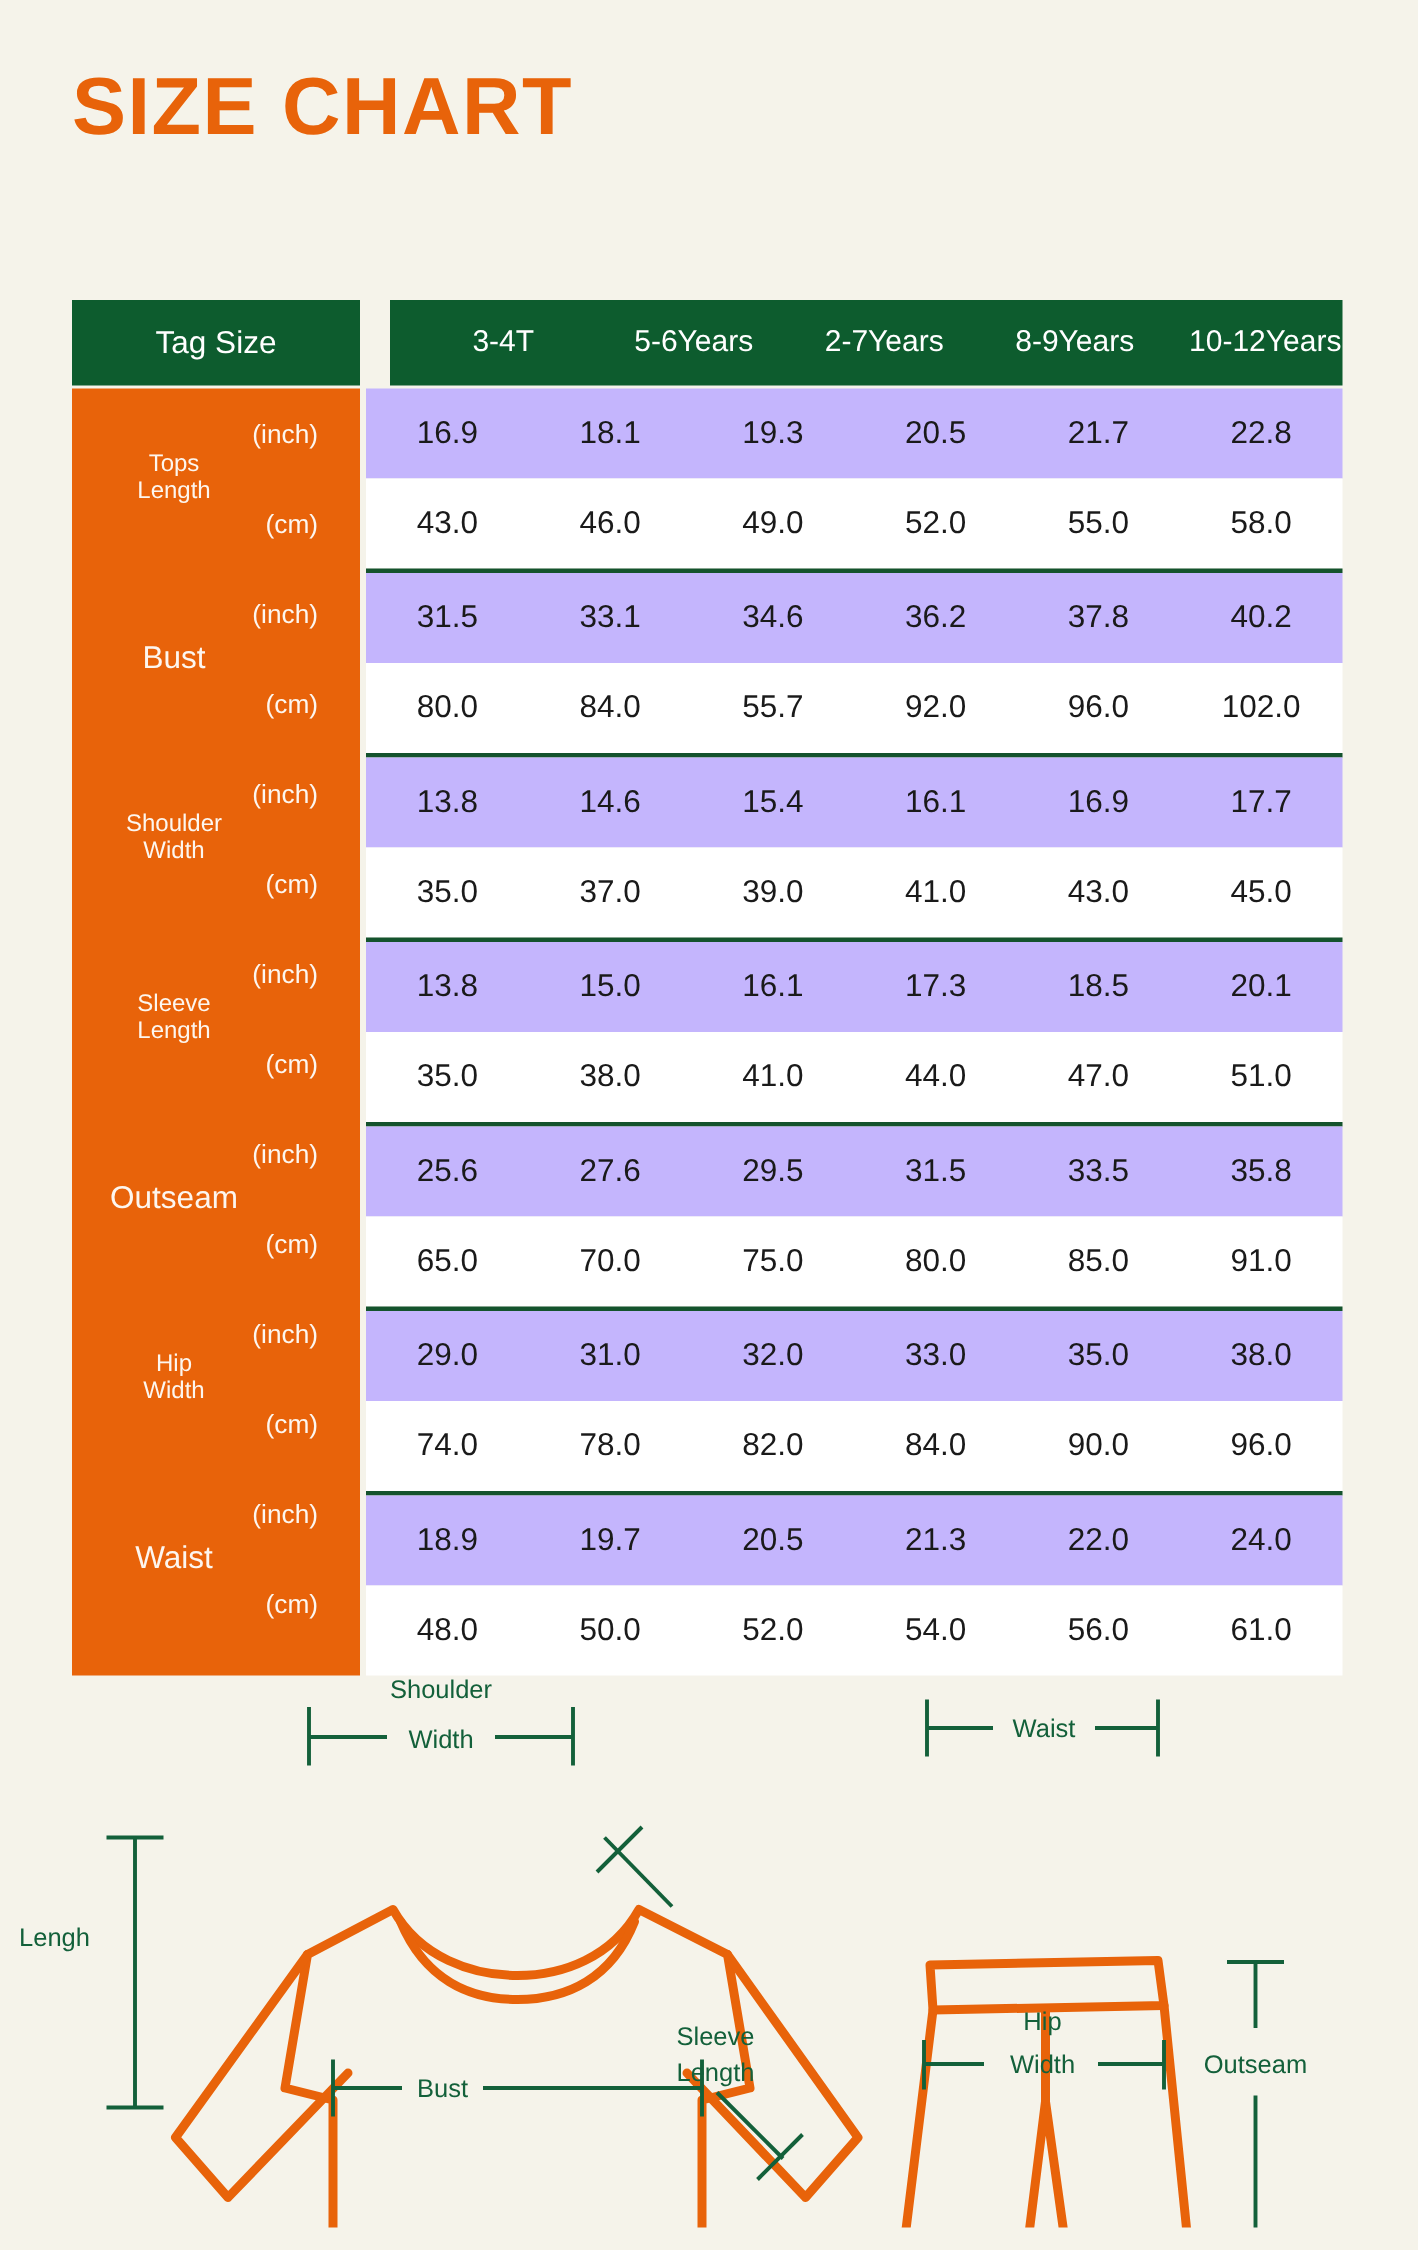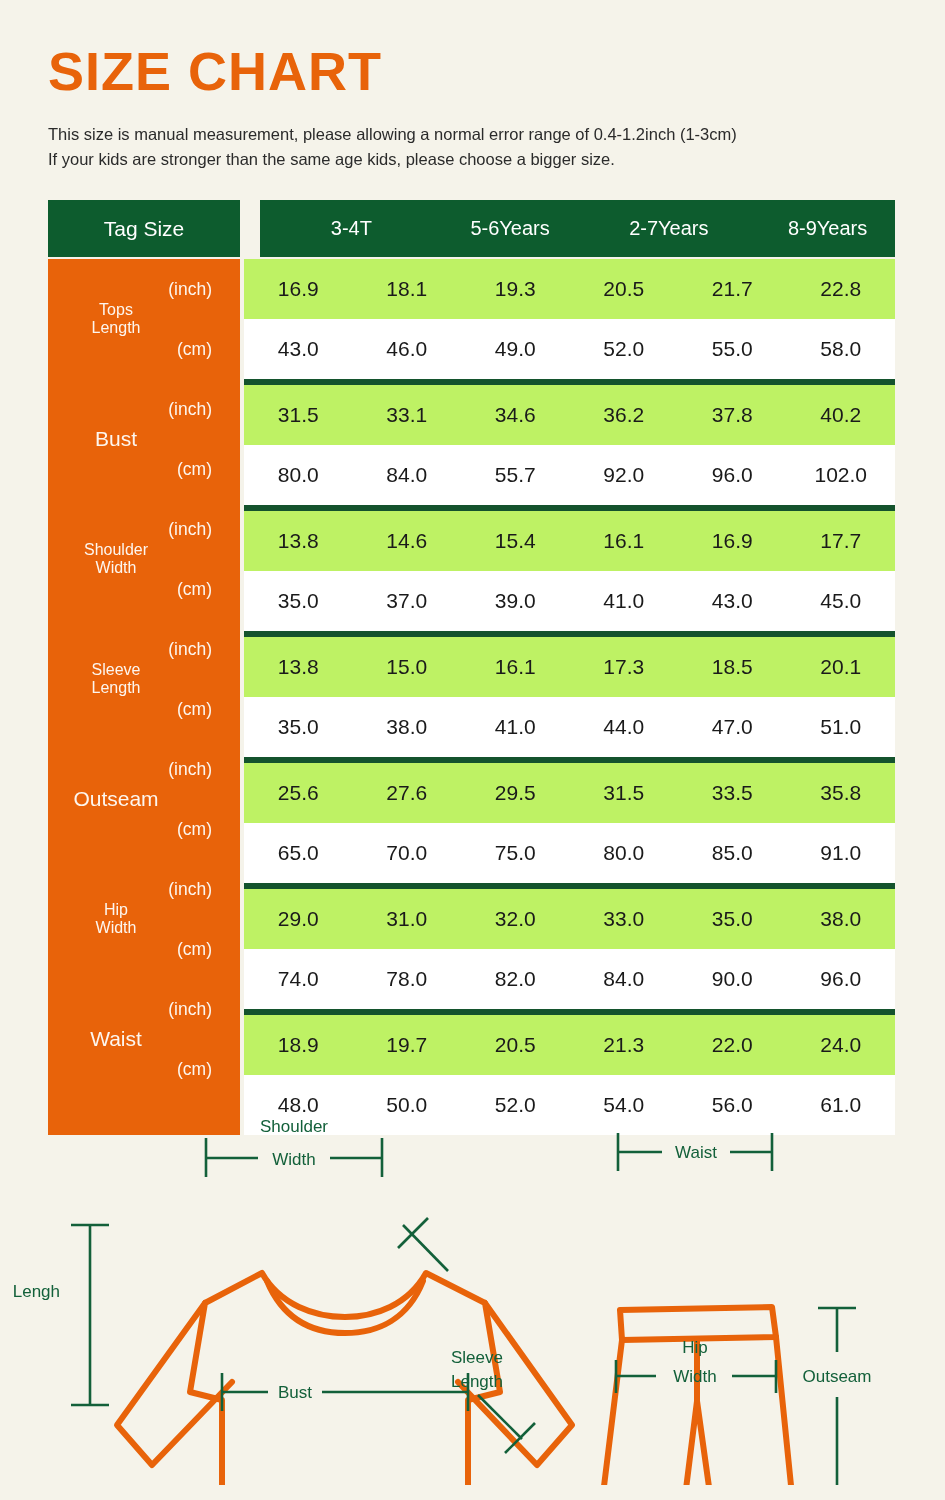--- a/index.html
+++ b/index.html
@@ -91,55 +91,52 @@
     display: flex; align-items: center; justify-content: flex-end;
     color: #fdf6ef;
     font-size: 17.5px;
   }
 
   .drow {
     height: 60px;
     display: flex;
     align-items: center;
   }
-  .drow.inch { background: #bef264; }
+  .drow.inch { background: #c4b5fd; }
   .drow.cm   { background: #ffffff; }
-  .dgrp + .dgrp { border-top: 6px solid #14532d; }
+  .dgrp + .dgrp { border-top: 3px solid #14532d; }
   .drow .cell {
     flex: 1;
     text-align: center;
     font-size: 21px;
     color: #1a1a1a;
   }
 
   
   .diagrams { position: absolute; left: 0; top: 1105px; width: 945px; height: 380px; }
   .diagrams svg { display: block; }
   .dtext { font-family: "Liberation Sans", sans-serif; fill: #13603a; font-size: 17px; }
 </style>
 </head>
 <body>
 
 <div class="page">
 
   <div class="title">SIZE CHART</div>
 
-  <div class="subtitle">
-    <div>This size is manual measurement, please allowing a normal error range of 0.4-1.2inch (1-3cm)</div>
-    <div>If your kids are stronger than the same age kids, please choose a bigger size.</div>
-  </div>
 
   <div class="table">
     <div class="thead">
       <div class="th-tag">Tag Size</div>
       <div class="th-sizes">
         <div class="th">3-4T</div>
         <div class="th">5-6Years</div>
         <div class="th">2-7Years</div>
         <div class="th">8-9Years</div>
+        <div class="th">10-12Years</div>
       </div>
     </div>
 
     <div class="tbody">
 
       <div class="label-col">
 
         <div class="grp">
           <div class="grp-name two-line">
             <div>Tops</div>

